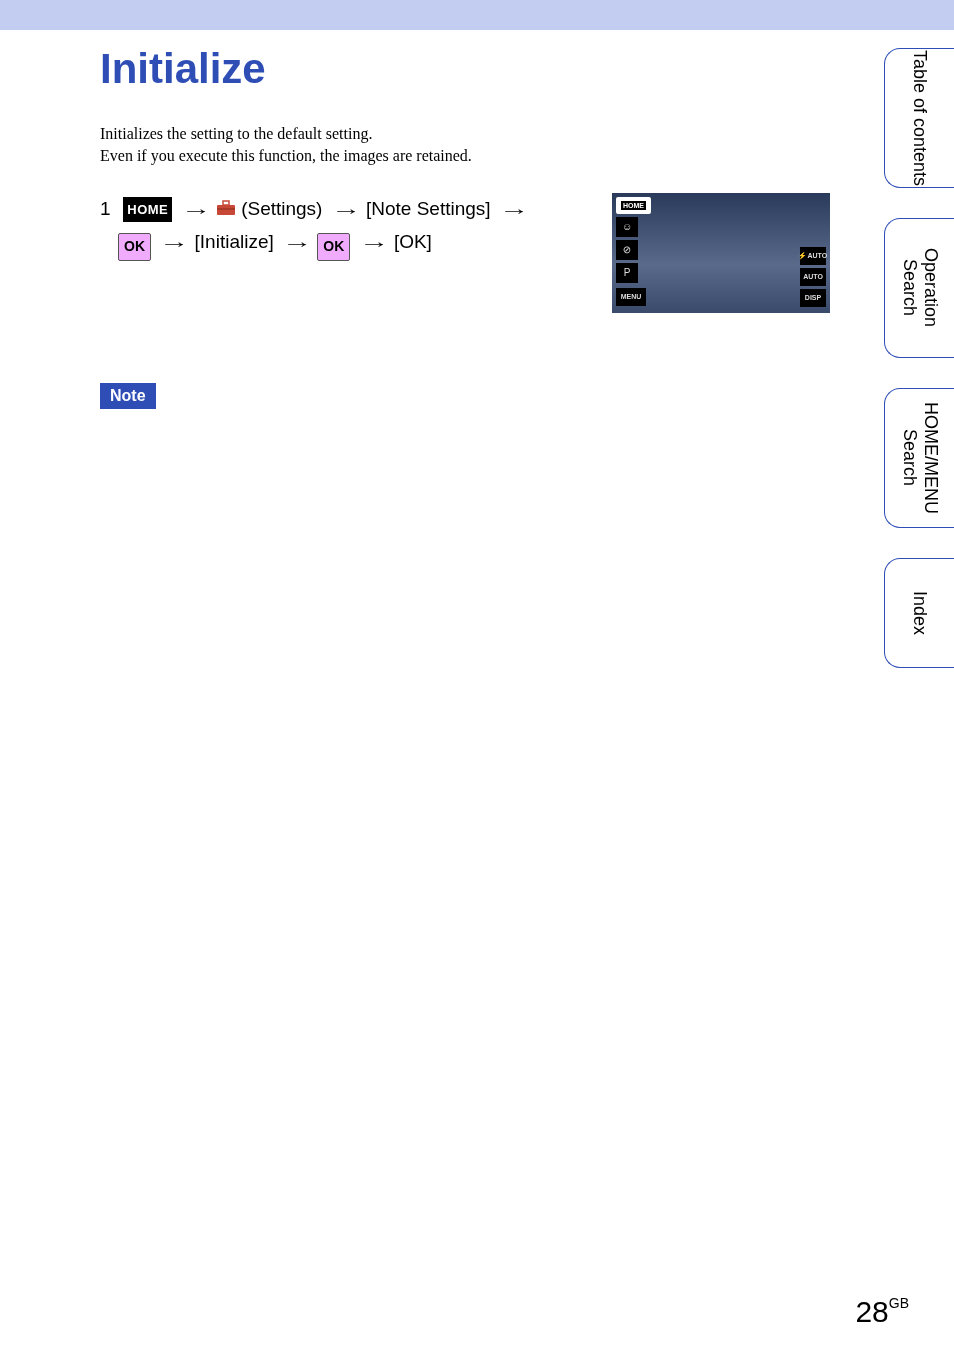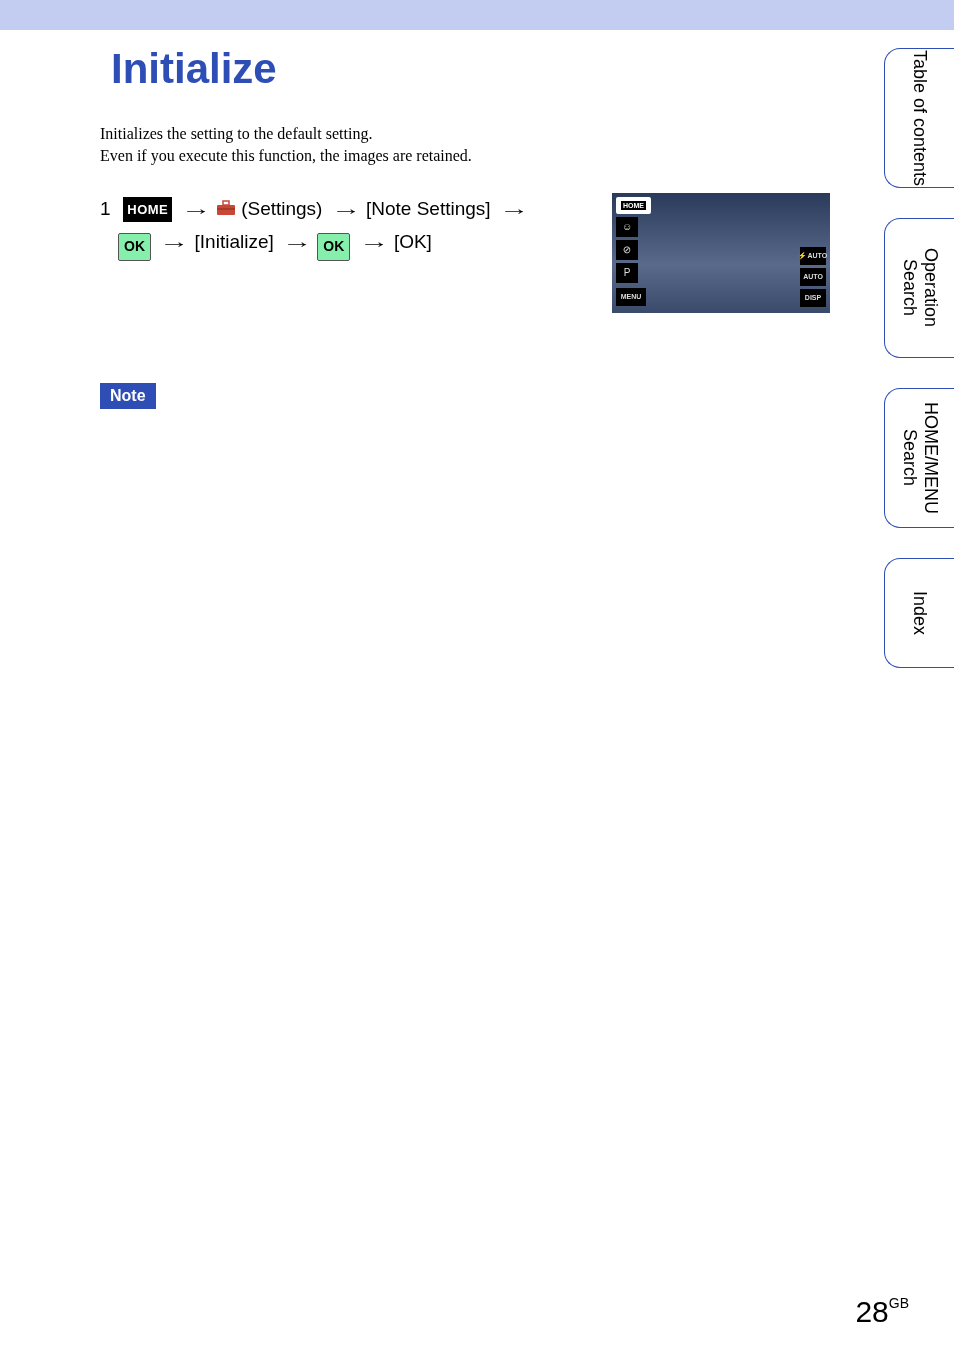--- a/index.html
+++ b/index.html
@@ -22,21 +22,20 @@
     .content {
       padding: 15px 0 0 100px;
       width: 830px;
     }
     .title {
       font-size: 42px;
       font-weight: bold;
       color: #2e4eb6;
       font-family: Arial, Helvetica, sans-serif;
       margin-bottom: 30px;
-      margin-left: 11px;
     }
     .intro-text {
       font-size: 16px;
       line-height: 1.4;
       color: #000;
       margin-bottom: 25px;
     }
     .step-row {
       display: flex;
       align-items: flex-start;
@@ -83,21 +82,21 @@
       align-items: center;
       justify-content: center;
       border: 1px solid #555;
       color: #000;
       font-weight: bold;
       font-size: 14px;
       padding: 1px 5px;
       border-radius: 2px;
       vertical-align: middle;
       font-family: Arial, sans-serif;
-      background: #86efac;
+      background: #f0abfc;
       margin-top: 8px;
     }
     .indent-line {
       padding-left: 18px;
     }
     .screenshot-area {
       width: 218px;
       height: 120px;
       background: linear-gradient(180deg, #2a3a5a 0%, #5a6a8a 60%, #3a4a6a 100%);
       position: relative;

